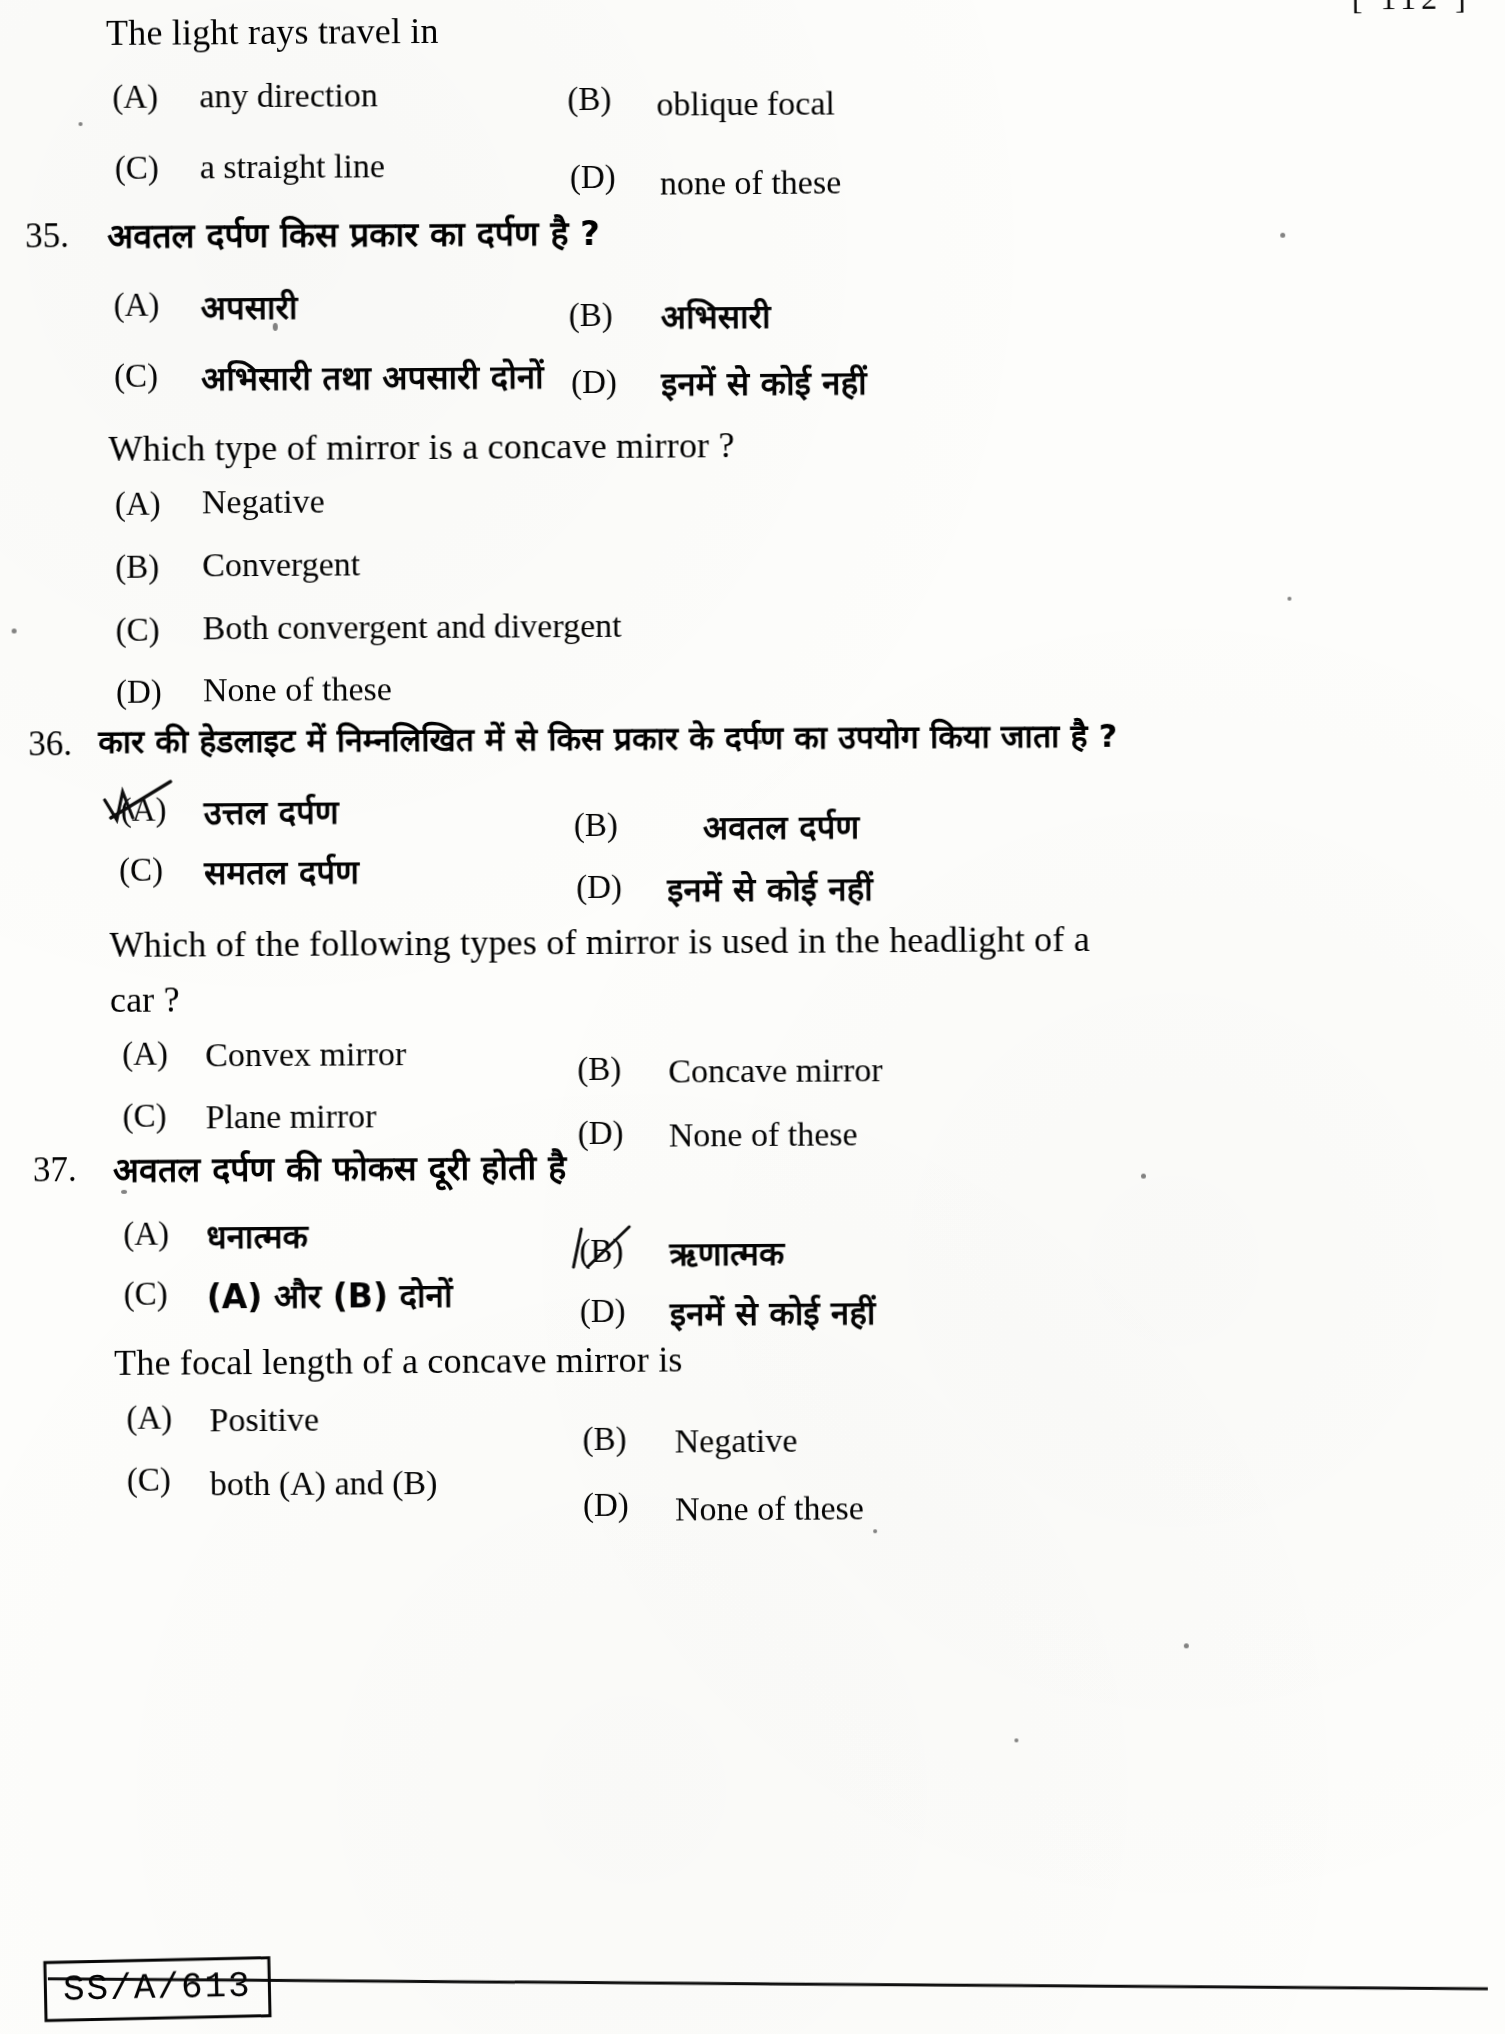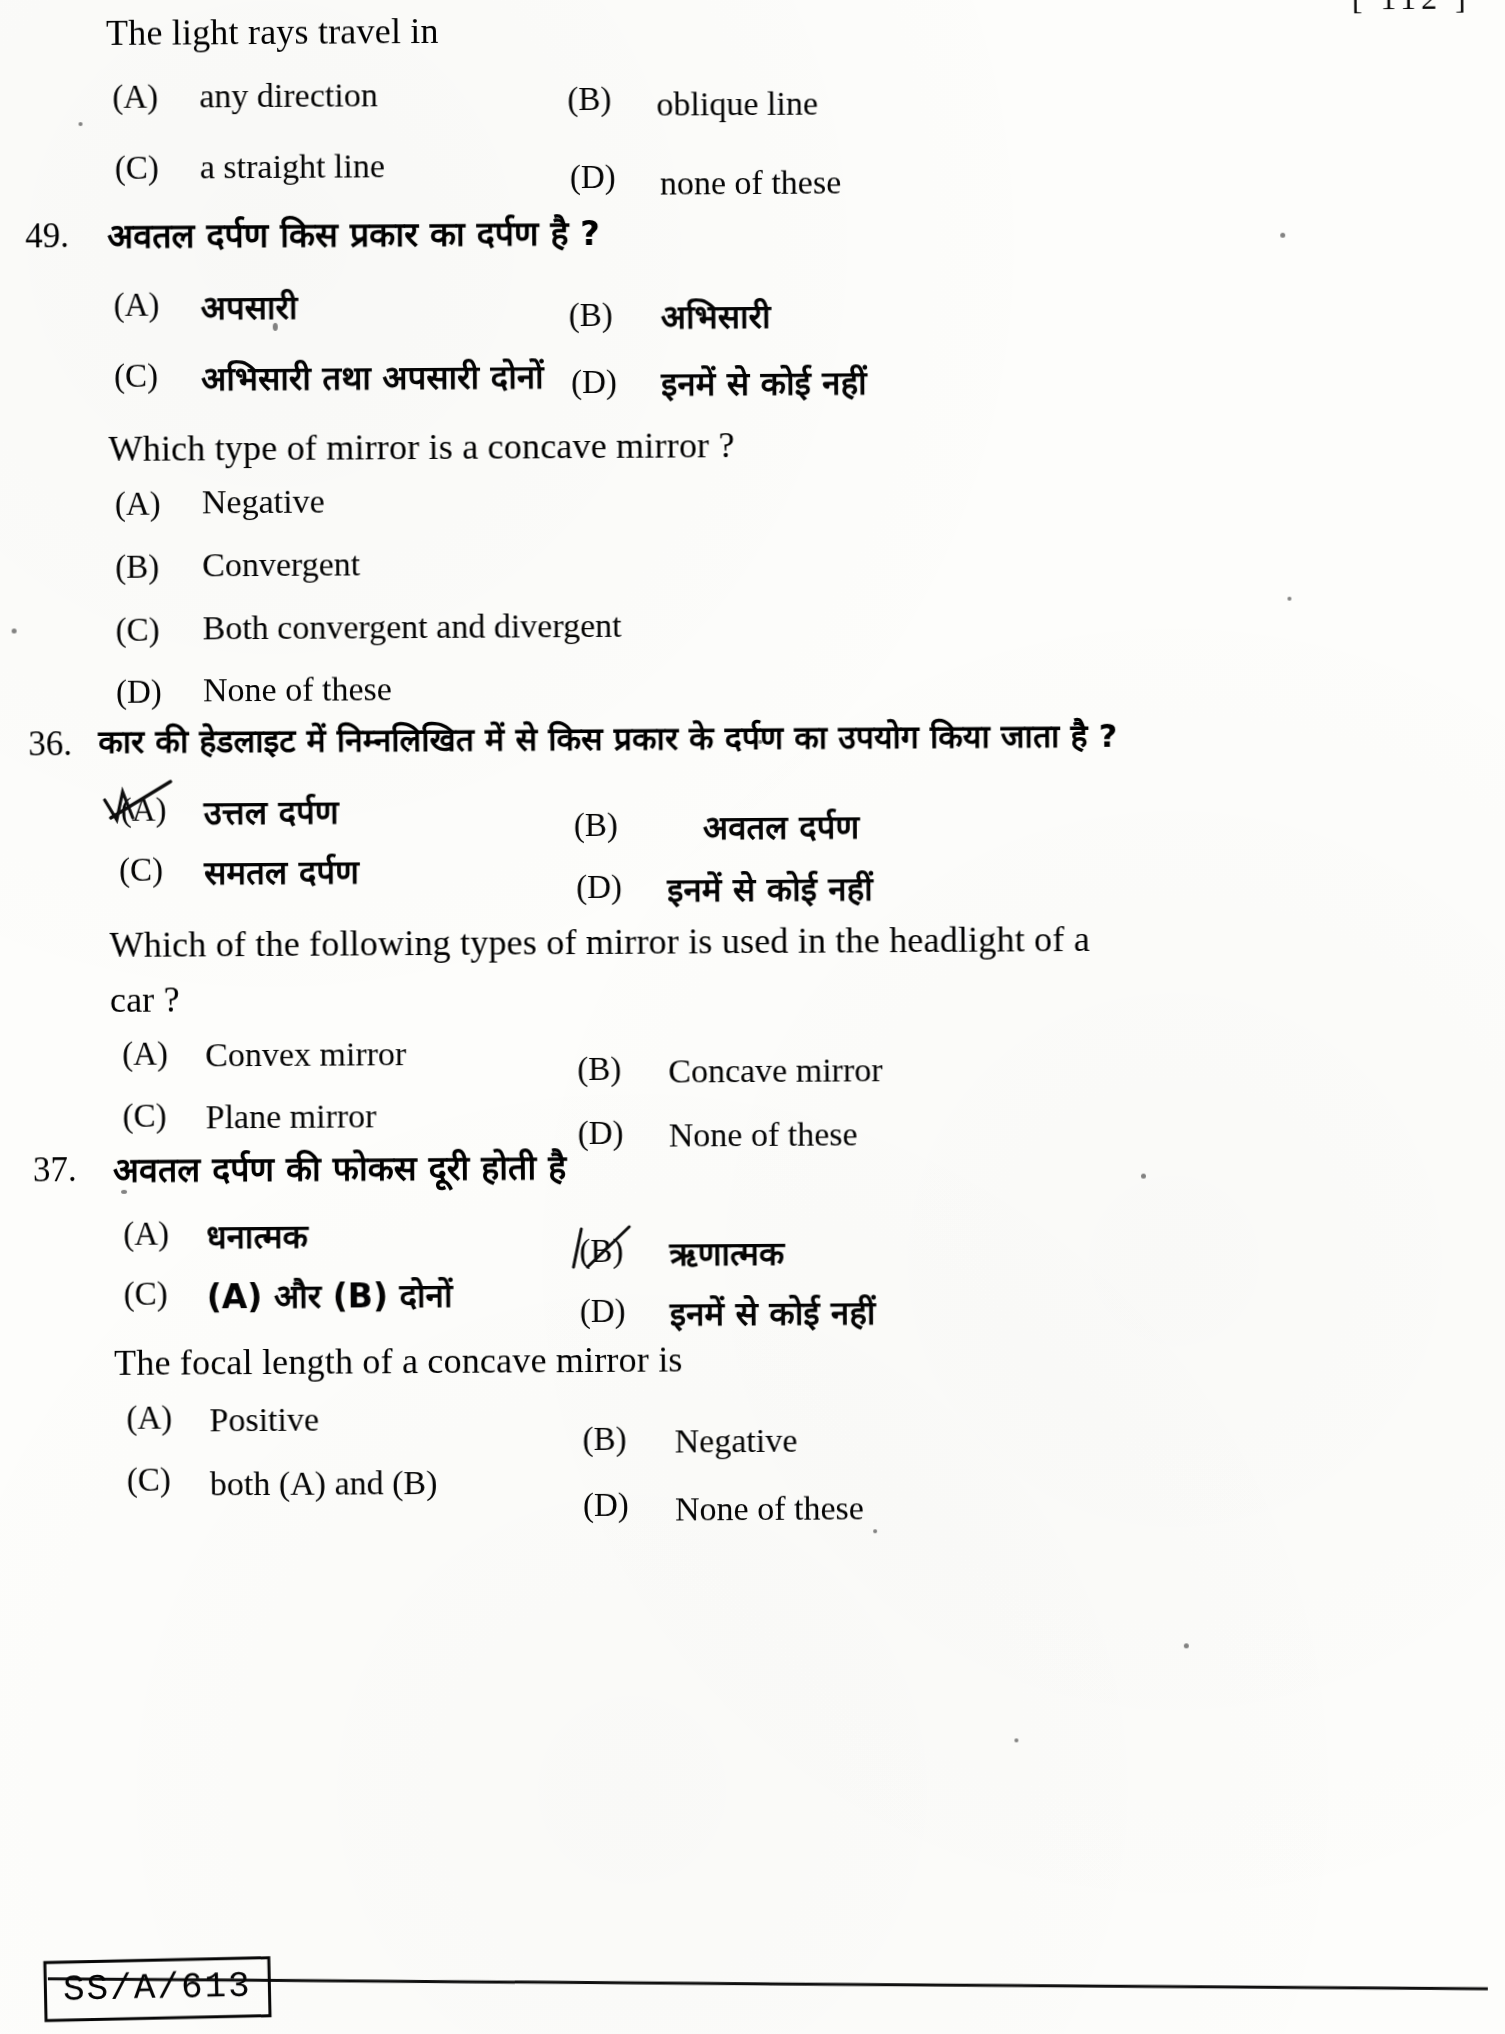--- a/index.html
+++ b/index.html
@@ -128,29 +128,29 @@
  <div class="sheet inklayer">
 
   <div class="pagenum">[ 112 ]</div>
 
   <div class="ln eng q-eng" style="left:112px; top:8px;">The light rays travel in</div>
 
   <div class="opt-label eng" style="left:118px; top:75px;">(A)</div>
   <div class="opt-text eng o-eng" style="left:205px; top:74px;">any direction</div>
 
   <div class="opt-label eng" style="left:573px; top:80px;">(B)</div>
-  <div class="opt-text eng o-eng" style="left:662px; top:85px;">oblique line</div>
+  <div class="opt-text eng o-eng" style="left:662px; top:85px;">oblique focal</div>
 
   <div class="opt-label eng" style="left:120px; top:146px;">(C)</div>
   <div class="opt-text eng o-eng" style="left:205px; top:145px;">a straight line</div>
 
   <div class="opt-label eng" style="left:575px; top:158px;">(D)</div>
   <div class="opt-text eng o-eng" style="left:665px; top:164px;">none of these</div>
 
-  <div class="qnum" style="left:30px; top:212px;">49.</div>
+  <div class="qnum" style="left:30px; top:212px;">35.</div>
   <div class="ln hin q-hin" style="left:112px; top:208px;">अवतल दर्पण किस प्रकार का दर्पण है ?</div>
 
   <div class="opt-label eng" style="left:118px; top:283px;">(A)</div>
   <div class="opt-text hin o-hin" style="left:205px; top:281px;">अपसारी</div>
 
   <div class="opt-label eng" style="left:573px; top:296px;">(B)</div>
   <div class="opt-text hin o-hin" style="left:665px; top:293px;">अभिसारी</div>
 
   <div class="opt-label eng" style="left:118px; top:354px;">(C)</div>
   <div class="opt-text hin o-hin" style="left:205px; top:352px;">अभिसारी तथा अपसारी दोनों</div>

